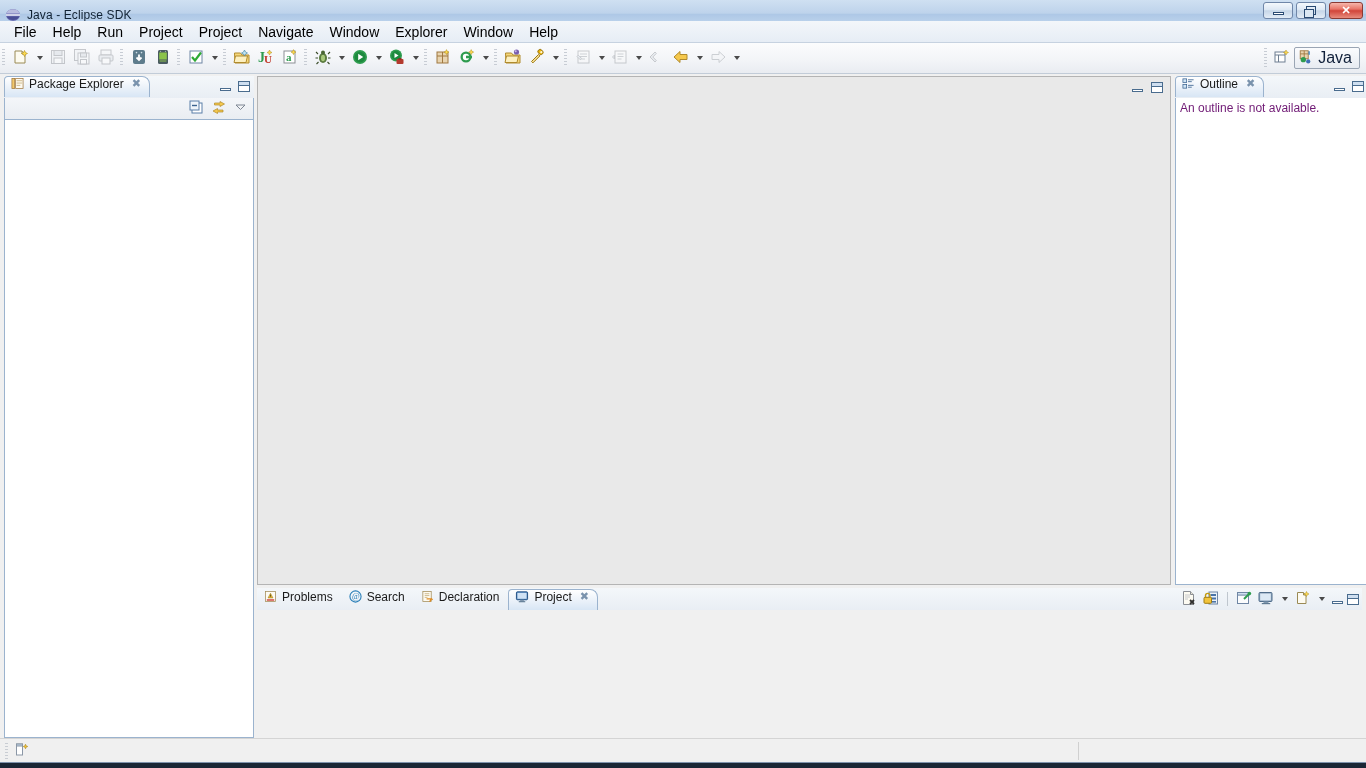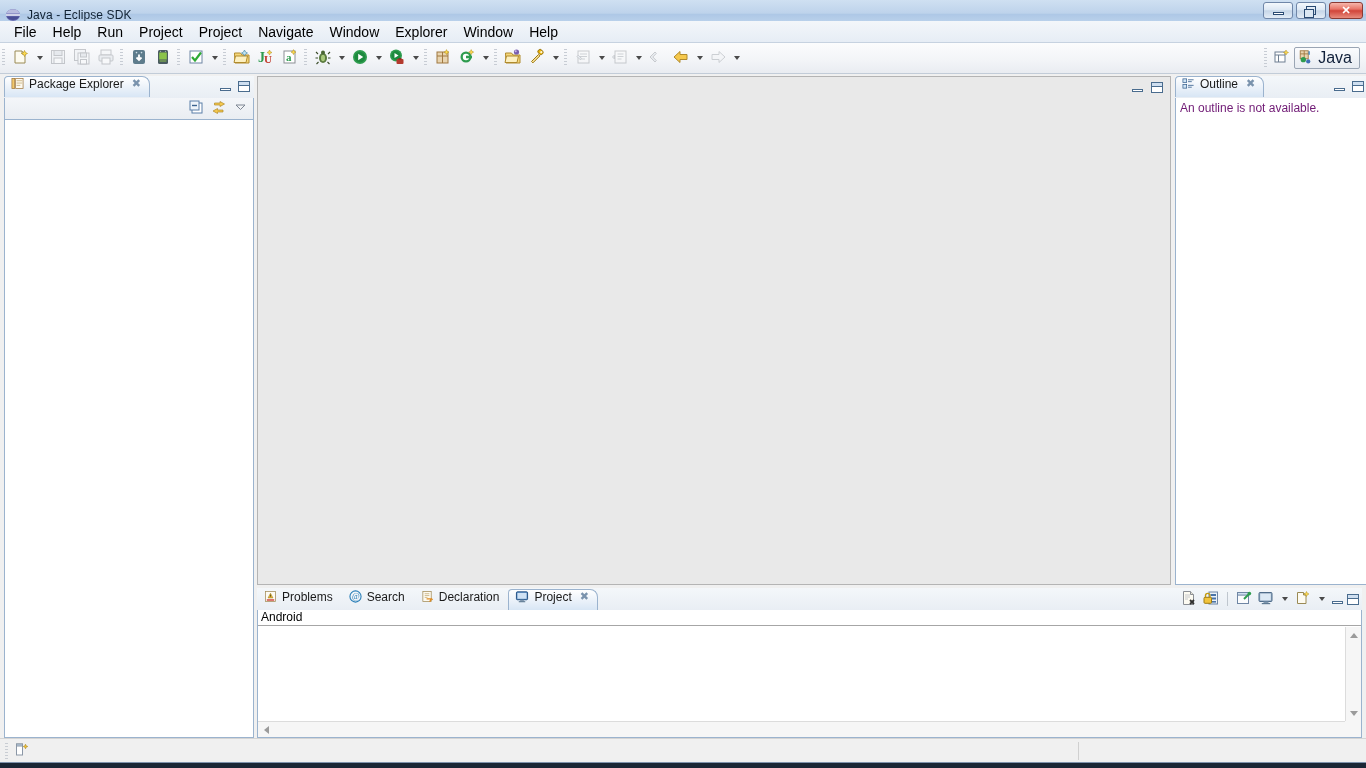--- a/index.html
+++ b/index.html
@@ -704,39 +704,20 @@
         <div class="tb-arrow" style="height:18px;"></div>
         <div class="vb">
             <div class="vb-min"></div>
           </div>
         <div class="vb">
             <div class="vb-max"></div>
           </div>
       </div>
     </div>
 
-    <div class="cons-body">
-      <div class="cons-label">Android</div>
-      <div class="cons-text"></div>
-
-      <div class="vscroll">
-        <div class="sb-arrow" style="top:0;">
-            <div class="tri tri-up"></div>
-          </div>
-        <div class="sb-arrow" style="bottom:0;">
-            <div class="tri tri-down"></div>
-          </div>
-      </div>
-      <div class="hscroll">
-        <div class="sb-arrow" style="left:0;">
-            <div class="tri tri-left"></div>
-          </div>
-      </div>
-      <div style="position:absolute;right:0;bottom:0;width:16px;height:16px;background:#f6f6f6;"></div>
-    </div>
   </div>
 
   <div class="statusbar">
     <div class="sb-grip"></div>
     <span>
       <svg width="17" height="17" viewBox="0 0 17 17">
         <rect x="2.5" y="3" width="6" height="11" fill="#fff" stroke="#8b97a6"></rect>
         <rect x="2.5" y="3" width="6" height="2" fill="#bdd2e6" stroke="#8b97a6"></rect>
         <path d="M11.5 3.2l.7 1.6 1.6.7-1.6.7-.7 1.6-.7-1.6-1.6-.7 1.6-.7z" fill="#f2c43c" stroke="#a07c12" stroke-width=".5"></path>
       </svg>

